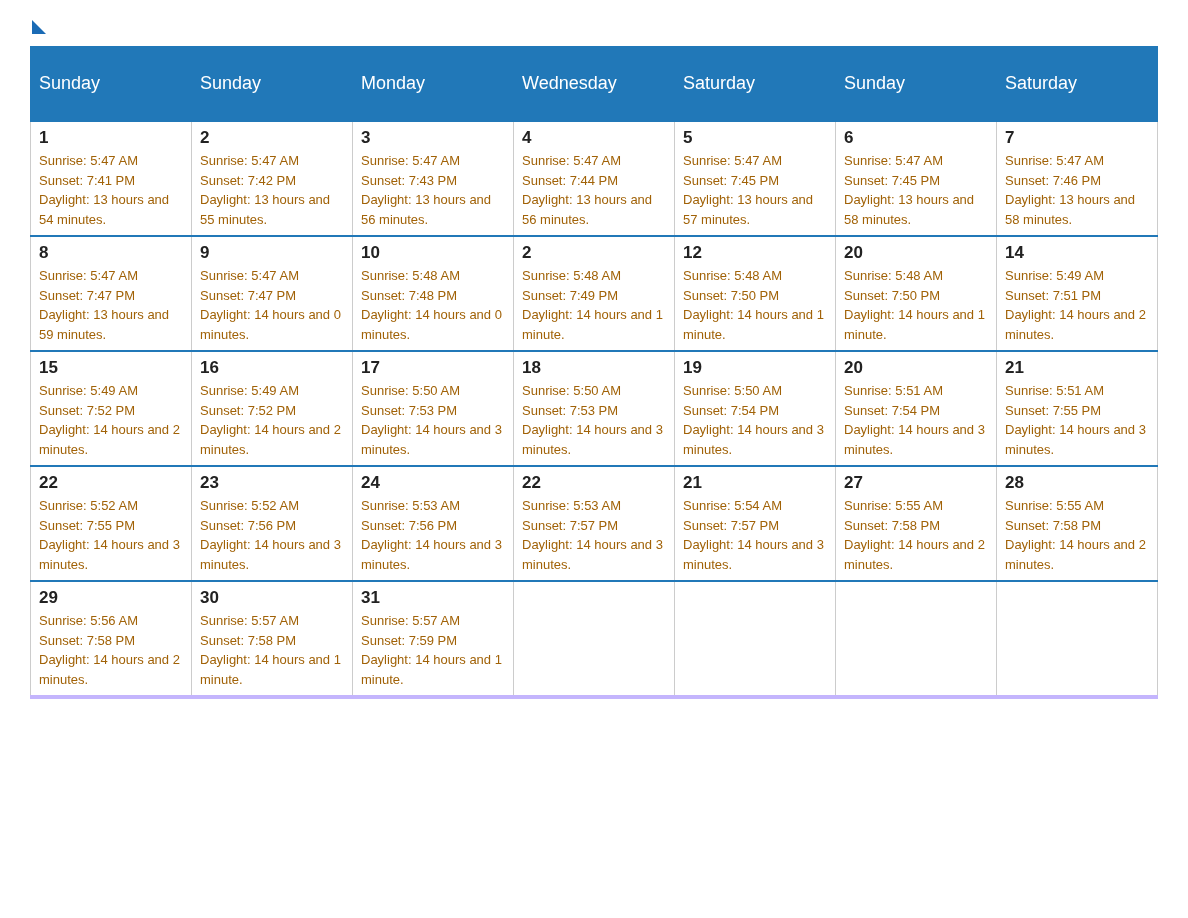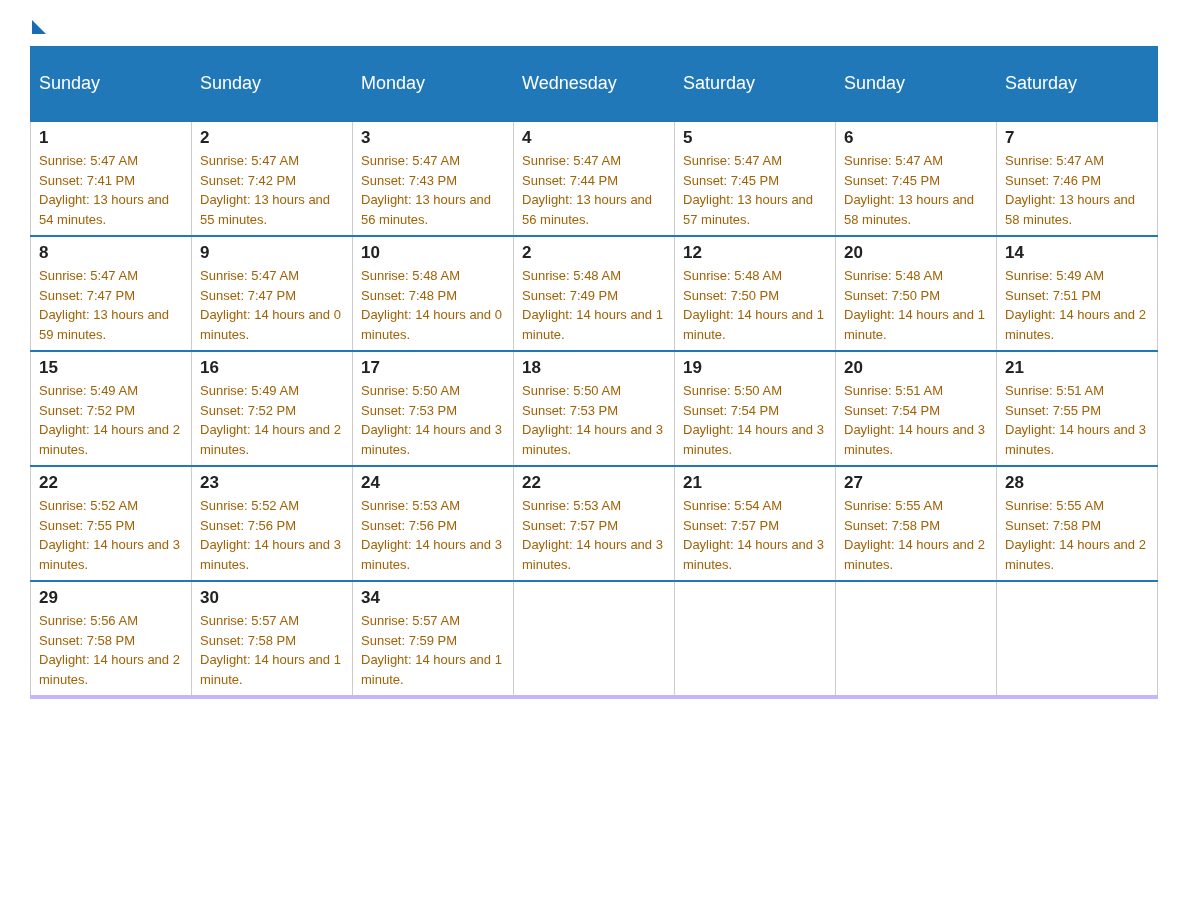--- a/index.html
+++ b/index.html
@@ -258,21 +258,21 @@
       <tr class="last-row">
         <td>
           <span class="day-number">29</span>
           <div class="day-info">Sunrise: 5:56 AM<br>Sunset: 7:58 PM<br>Daylight: 14 hours and 2 minutes.</div>
         </td>
         <td>
           <span class="day-number">30</span>
           <div class="day-info">Sunrise: 5:57 AM<br>Sunset: 7:58 PM<br>Daylight: 14 hours and 1 minute.</div>
         </td>
         <td>
-          <span class="day-number">34</span>
+          <span class="day-number">31</span>
           <div class="day-info">Sunrise: 5:57 AM<br>Sunset: 7:59 PM<br>Daylight: 14 hours and 1 minute.</div>
         </td>
         <td class="empty"></td>
         <td class="empty"></td>
         <td class="empty"></td>
         <td class="empty"></td>
       </tr>
     </tbody>
 </table>
 

